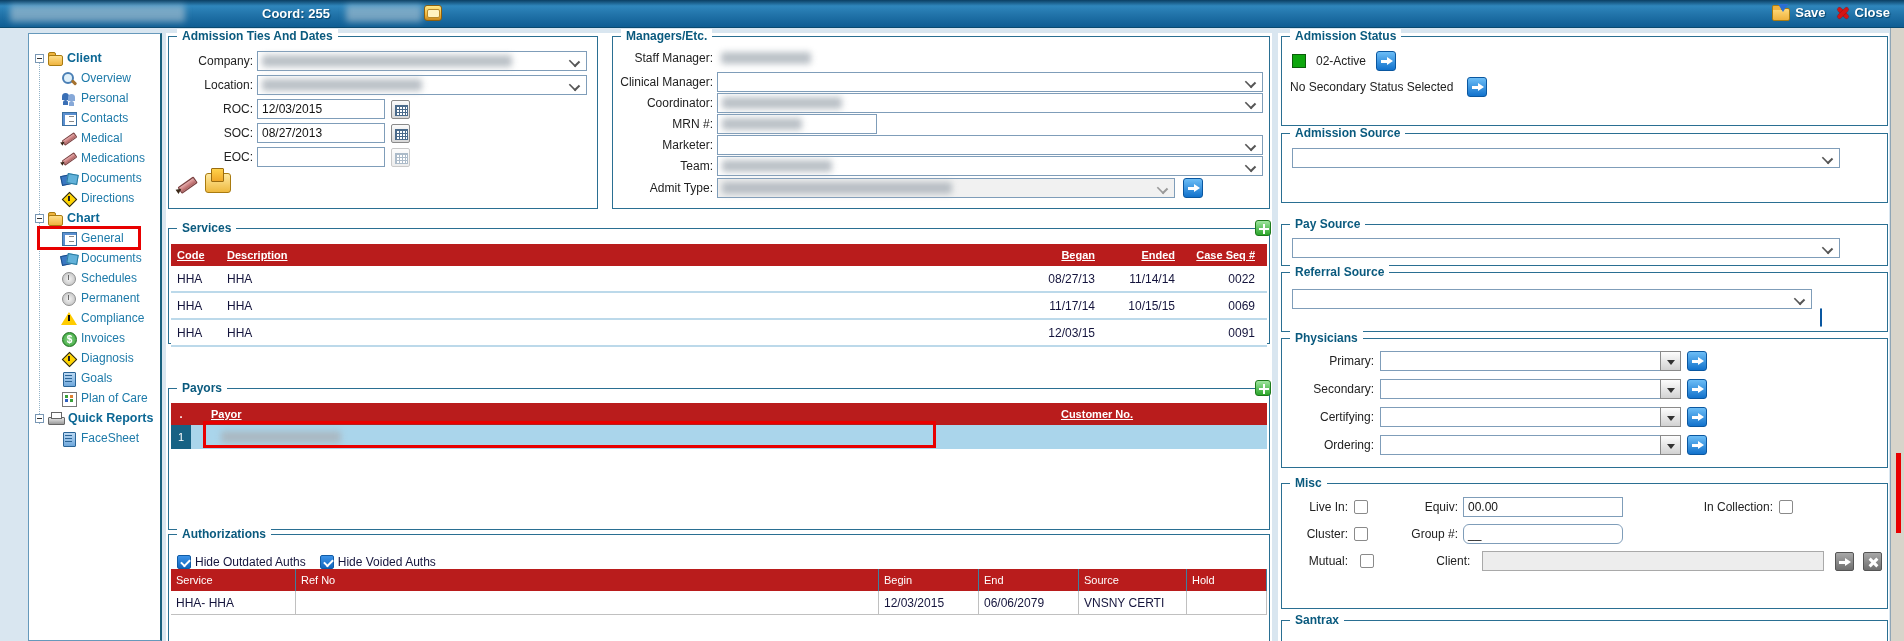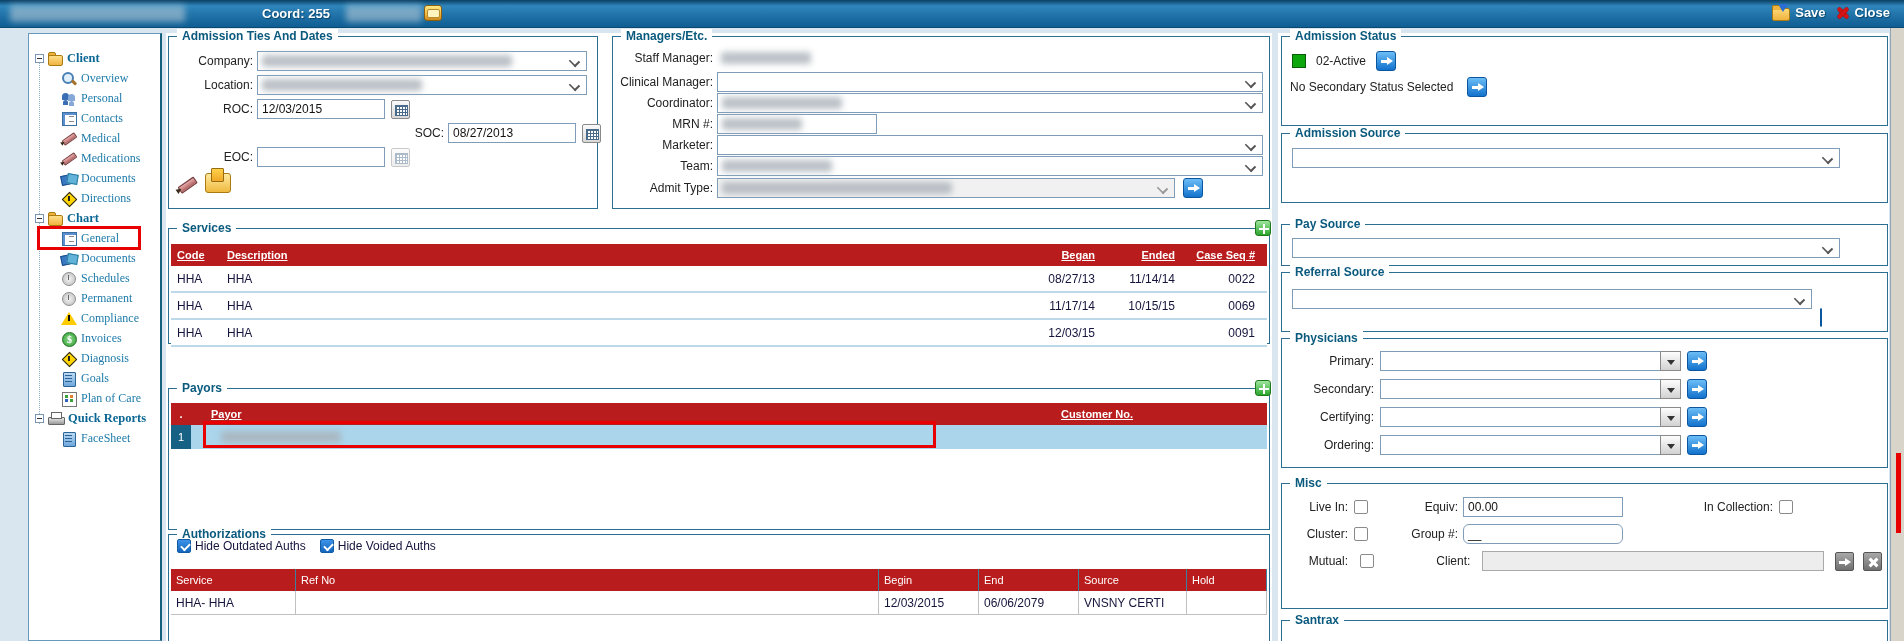--- a/index.html
+++ b/index.html
@@ -35,21 +35,21 @@
   
   .content { position:absolute; left:0; top:28px; width:1904px; height:613px; background:#d9e6f0; }
   .panel { position:absolute; background:#fff; }
   .sidebar { left:28px; top:5px; width:134px; height:608px; border:1px solid #6699bb; border-right:2px solid #17607d; }
   .mainp  { left:166px; top:5px; width:1106px; height:608px; }
   .rightp { left:1278px; top:5px; width:611px; height:608px; }
   .scrolltrack { position:absolute; left:1890px; top:0; width:14px; height:613px; background:#d8d4ca; border-left:1px solid #8fa5b5; }
   .red-edge { position:absolute; left:1896px; top:425px; width:5px; height:80px; background:#e80000; }
 
   
-  .tree { position:relative; padding:14px 0 0 6px; font-size:12px;font-family:Liberation Serif, serif; }
+  .tree { position:relative; padding:14px 0 0 6px; font-size:12px; }
   .trow { height:20px; display:flex; align-items:center; gap:4px; white-space:nowrap; }
   .trow.child { margin-left:26px; }
   .tree::before { content:""; position:absolute; left:10px; top:20px; height:370px; border-left:1px dotted #93b3c8; }
   .expander { width:9px; height:9px; background:#fff; border:1px solid #7a98b5; position:relative; flex:none; z-index:1; }
   .expander::after { content:""; position:absolute; left:1px; top:3px; width:5px; height:1px; background:#333; }
   .tlabel { color:#1d7aa9; }
   .tlabel.rootl { color:#0c6794; font-weight:bold; font-size:12.5px; }
 
   .ti { width:16px; height:15px; display:inline-block; position:relative; flex:none; z-index:1; }
   .ic-folder { width:15px; }
@@ -283,21 +283,21 @@
         <span class="redact gray" style="width:160px;height:12px;"></span>
       </div>
     </div>
     <div class="frow" style="left:4px;top:62px;width:420px;">
       <span class="flabel" style="width:80px;">ROC:</span>
       <div class="tinput" style="width:128px;margin-left:4px;">
         <span>12/03/2015</span>
       </div>
       <span class="calbtn"></span>
     </div>
-    <div class="frow" style="left:12px;top:86px;width:420px;justify-content:flex-end;">
+    <div class="frow" style="left:4px;top:86px;width:420px;">
       <span class="flabel" style="width:80px;">SOC:</span>
       <div class="tinput" style="width:128px;margin-left:4px;">
         <span>08/27/2013</span>
       </div>
       <span class="calbtn"></span>
     </div>
     <div class="frow" style="left:4px;top:110px;width:420px;">
       <span class="flabel" style="width:80px;">EOC:</span>
       <div class="tinput" style="width:128px;margin-left:4px;">
         <span></span>
@@ -403,21 +403,21 @@
           <span class="redact gray" style="width:120px;height:12px;margin-left:10px;"></span>
         </span>
         <span class="cell p-cust" style="background:#aad5eb;"></span>
       </div>
     </div>
     <div class="redbox" style="left:34px;top:32px;width:733px;height:27px;"></div>
   </div>
 
   <div class="fs" style="left:168px;top:506px;width:1102px;height:110px;border-bottom:none;">
     <span class="lg">Authorizations</span>
-    <div class="frow" style="left:8px;top:4px;justify-content:flex-end;">
+    <div class="frow" style="left:8px;top:20px;justify-content:flex-end;">
       <span class="cb on"></span>
       <span class="cblabel">Hide Outdated Auths</span>
       <span class="cb on" style="margin-left:14px;"></span>
       <span class="cblabel">Hide Voided Auths</span>
     </div>
     <div class="abs" style="left:2px;top:34px;right:2px;">
       <div class="thead ahead">
         <div class="cell a-service">Service</div>
         <div class="cell a-refno">Ref No</div>
         <div class="cell a-begin">Begin</div>

